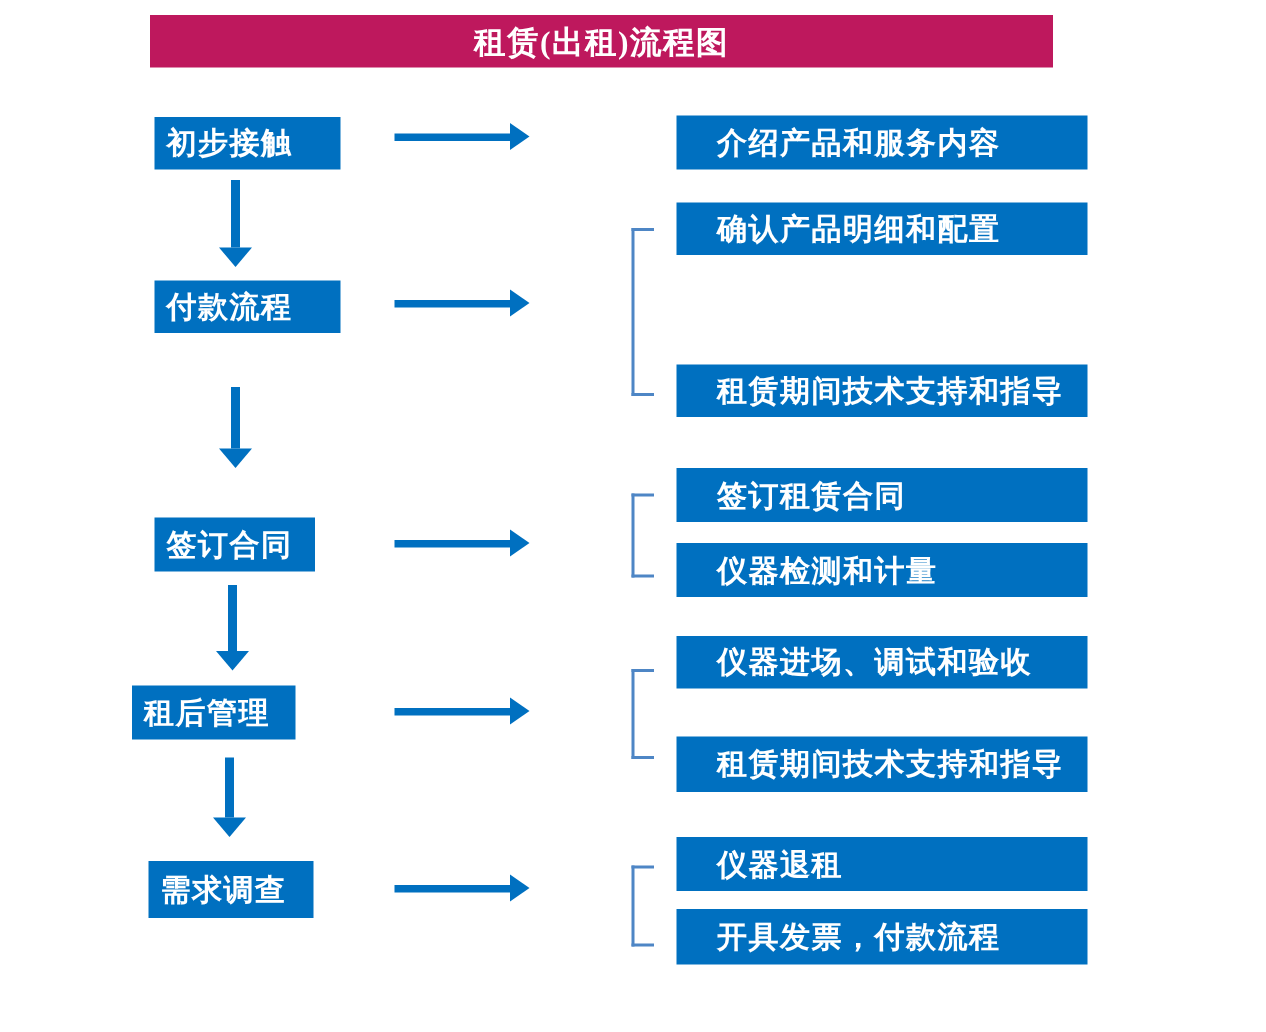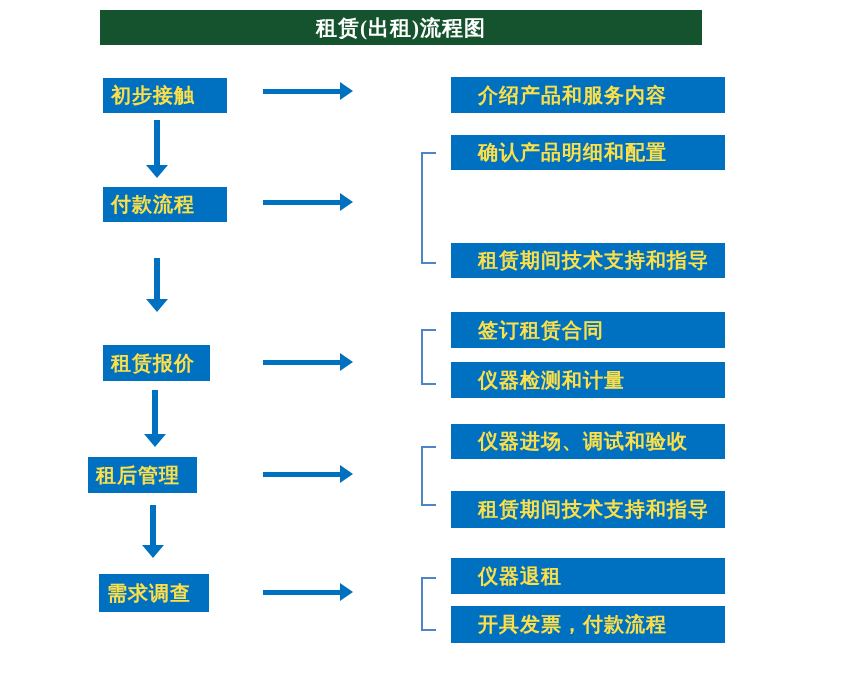--- a/index.html
+++ b/index.html
@@ -5,26 +5,26 @@
   html,body{margin:0;padding:0;background:#fff;}
   .canvas{
     position:relative;
     width:844px;height:688px;
     background:#ffffff;
     overflow:hidden;
     font-family:"Liberation Serif","DejaVu Serif",serif;
   }
   .banner{
     position:absolute;left:100px;top:10px;width:602px;height:35px;
-    background:#14532d;color:#fff;font-weight:bold;font-size:21px;
+    background:#be185d;color:#fff;font-weight:bold;font-size:21px;
     display:flex;align-items:center;justify-content:center;
     letter-spacing:1px;
   }
   .box{
-    position:absolute;background:#0070C0;color:#fde047;font-weight:bold;
+    position:absolute;background:#0070C0;color:#ffffff;font-weight:bold;
     font-size:20px;display:flex;align-items:center;
     white-space:nowrap;letter-spacing:1px;
   }
   .lbox{padding-left:8px;}
   .rbox{left:451px;width:247px;padding-left:27px;}
   
   .varrow{position:absolute;width:22px;}
   .varrow .shaft{position:absolute;left:8px;top:0;width:6px;background:#0070C0;}
   .varrow .head{
     position:absolute;left:0;bottom:0;width:0;height:0;
@@ -46,21 +46,21 @@
 </style>
 </head>
 <body>
 
 <div class="canvas">
 
   <div class="banner">租赁(出租)流程图</div>
 
   <div class="box lbox" style="left:103px;top:78px;width:116px;height:35px">初步接触</div>
   <div class="box lbox" style="left:103px;top:187px;width:116px;height:35px">付款流程</div>
-  <div class="box lbox" style="left:103px;top:345px;width:99px;height:36px">租赁报价</div>
+  <div class="box lbox" style="left:103px;top:345px;width:99px;height:36px">签订合同</div>
   <div class="box lbox" style="left:88px;top:457px;width:101px;height:36px">租后管理</div>
   <div class="box lbox" style="left:99px;top:574px;width:102px;height:38px">需求调查</div>
 
   <div class="varrow" style="left:146px;top:120px;height:58px">
     <div class="shaft" style="height:45px"></div>
       <div class="head"></div>
   </div>
   <div class="varrow" style="left:146px;top:258px;height:54px">
     <div class="shaft" style="height:41px"></div>
       <div class="head"></div>

